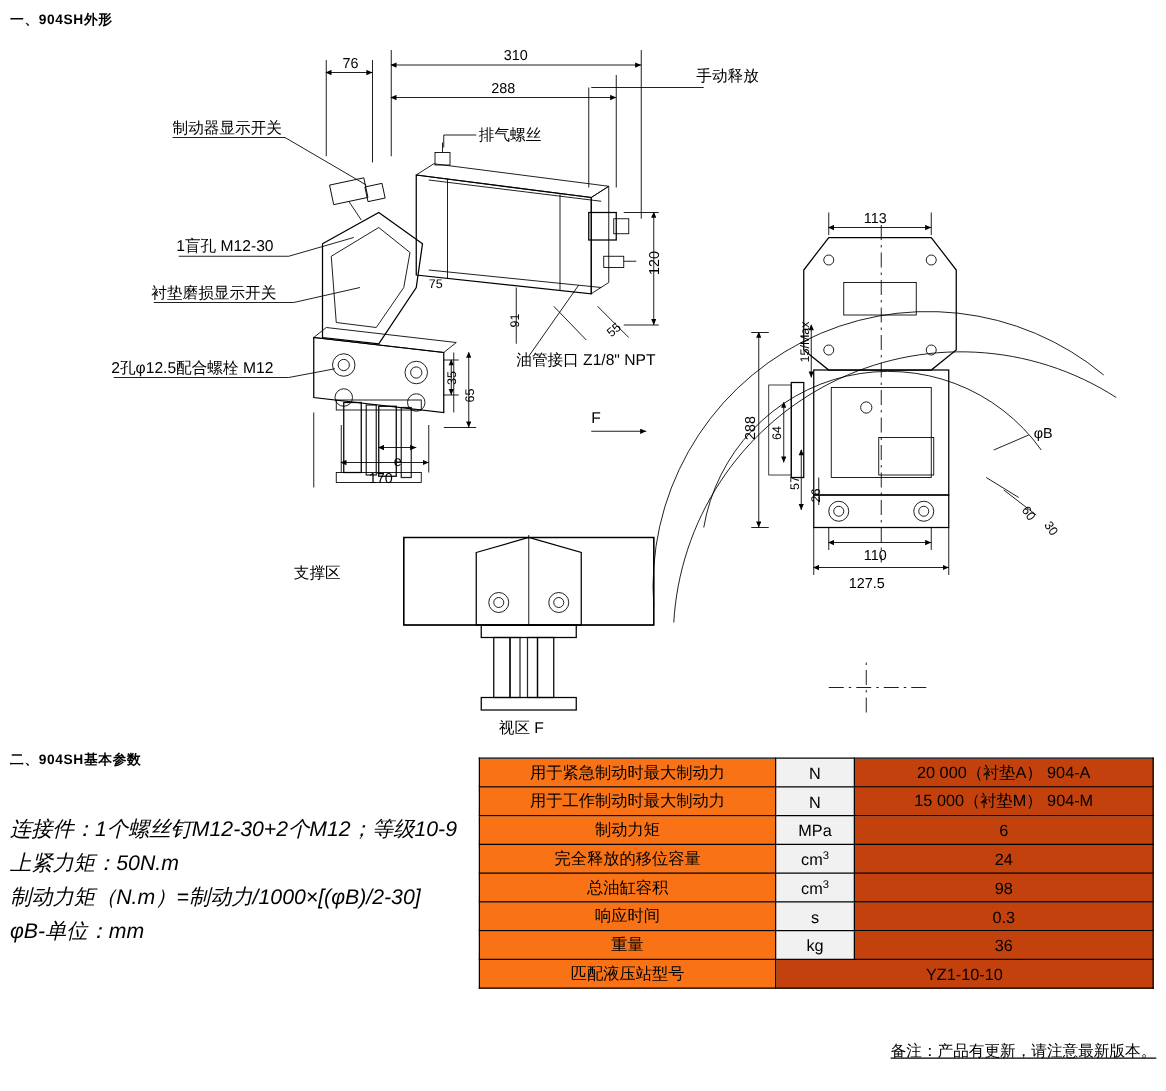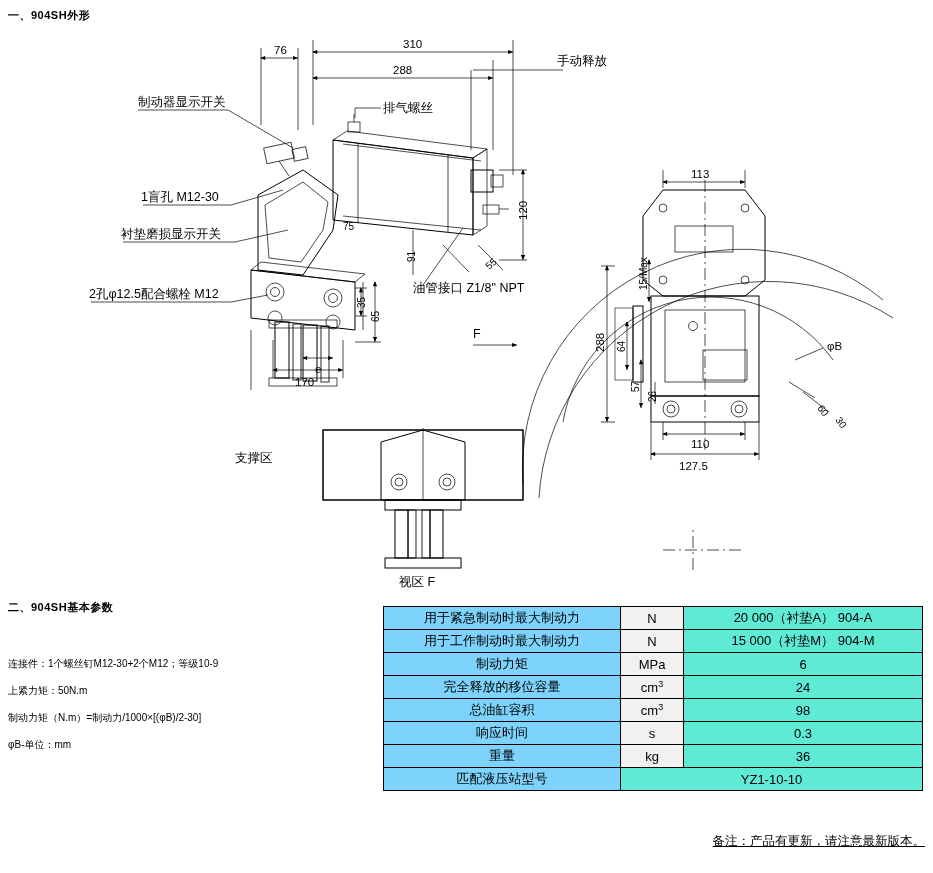--- a/index.html
+++ b/index.html
@@ -14,33 +14,33 @@
   
   .section-title{
     font-size:11px;font-weight:bold;letter-spacing:0.5px;
   }
   #title1{left:8px;top:8px;}
   #title2{left:8px;top:600px;}
   
   #drawing{left:3px;top:30px;width:933px;height:560px;}
   #drawing svg{display:block;}
   
-  #spec-list{left:8px;top:650px;width:370px;font-size:10px;line-height:27px;}
+  #spec-list{left:8px;top:650px;width:370px;font-size:17px;line-height:27px;font-style:italic;}
   #spec-list div{white-space:nowrap;}
   
   #param-table{left:383px;top:606px;width:540px;border-collapse:collapse;}
   #param-table td{
     border:1px solid #000;
     font-size:13px;
     height:22px;
     text-align:center;
     padding:0 4px;
-    background:#5eead4;
+    background:#c2410c;
   }
-  #param-table td.name{width:228px;background:#7dd3fc;}
+  #param-table td.name{width:228px;background:#f97316;}
   #param-table td.unit{width:54px;background:#f1f1f1;}
   #param-table td.val{width:auto;}
   sup{font-size:9px;vertical-align:super;}
   
   #footnote{left:0;top:833px;width:925px;text-align:right;font-size:12.5px;text-decoration:underline;}
   
   text{font-family:"Liberation Sans","DejaVu Sans",sans-serif;}
   .lbl{font-size:12.5px;}
   .dim{font-size:11.5px;}
   .dimsm{font-size:10px;}

